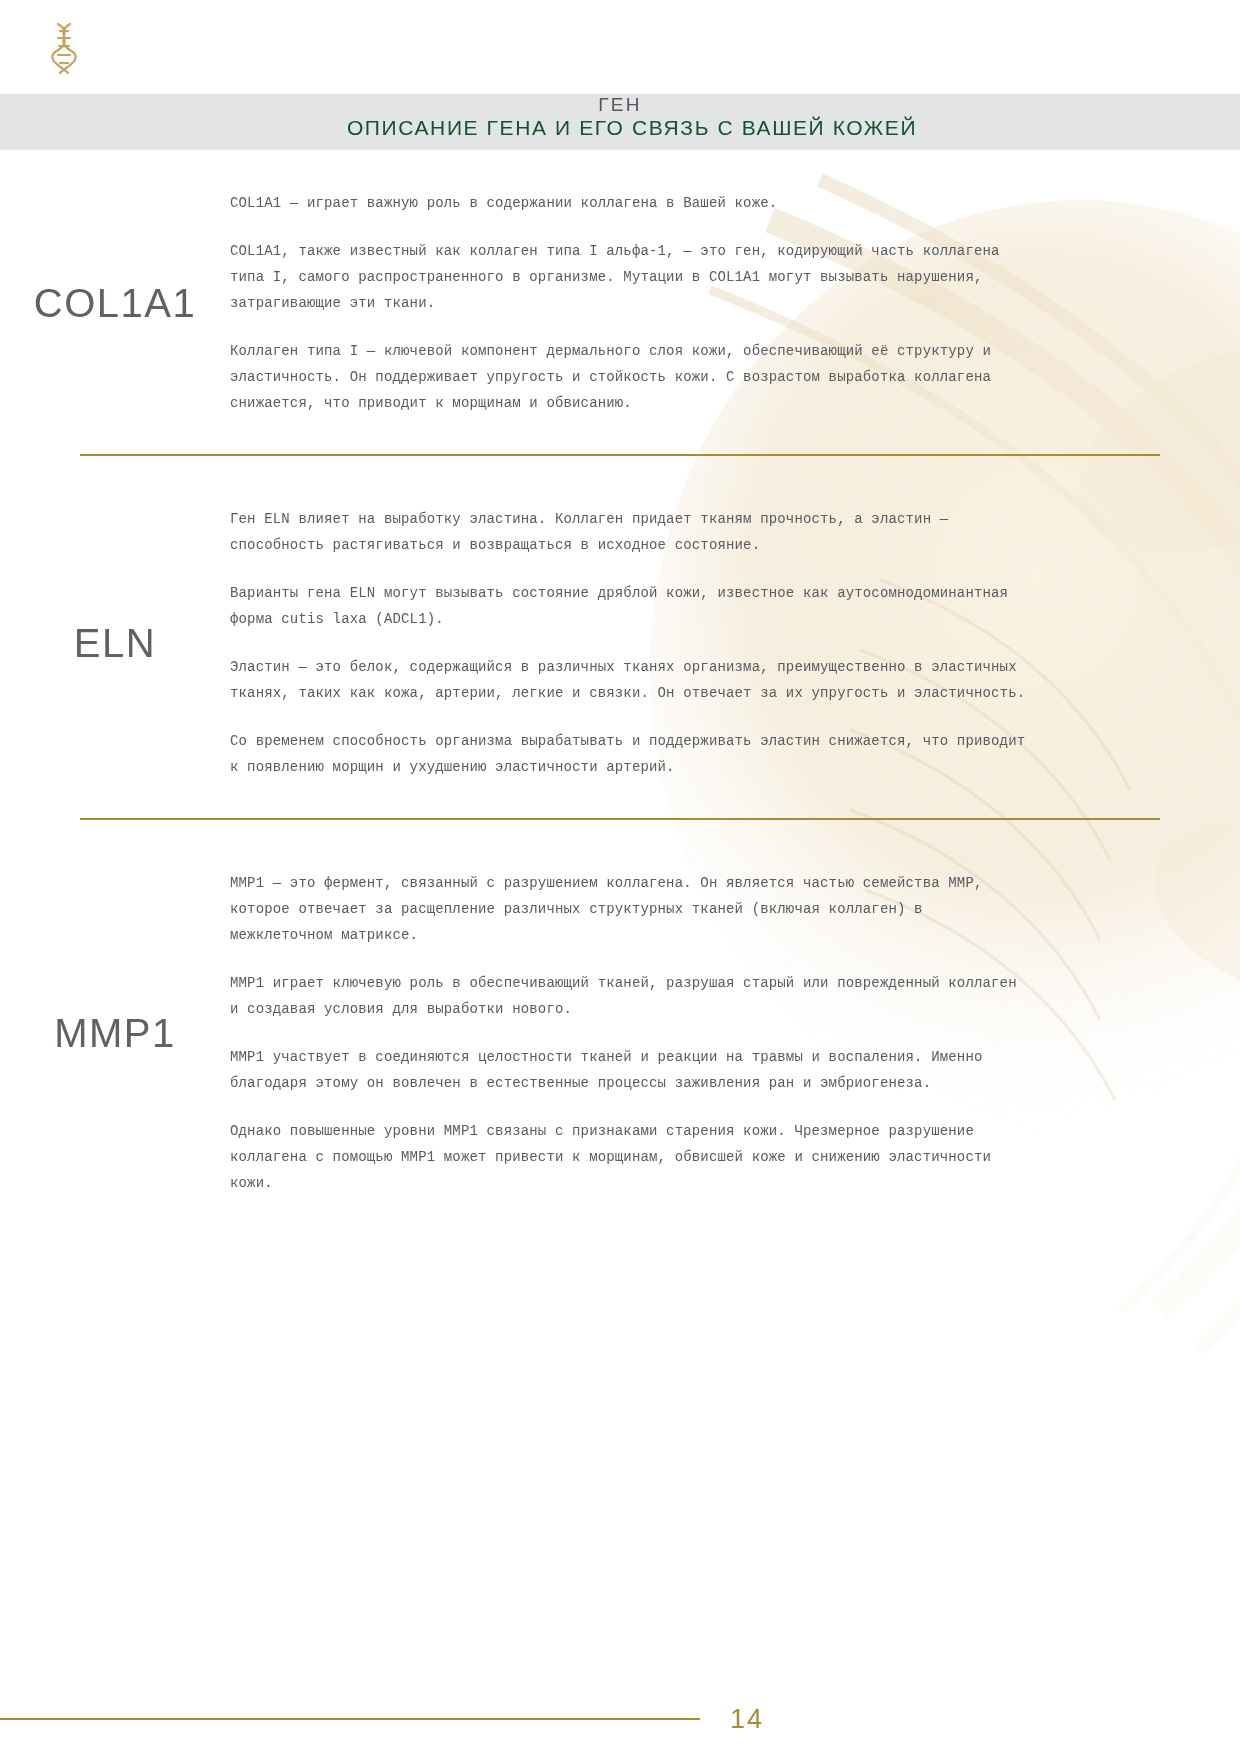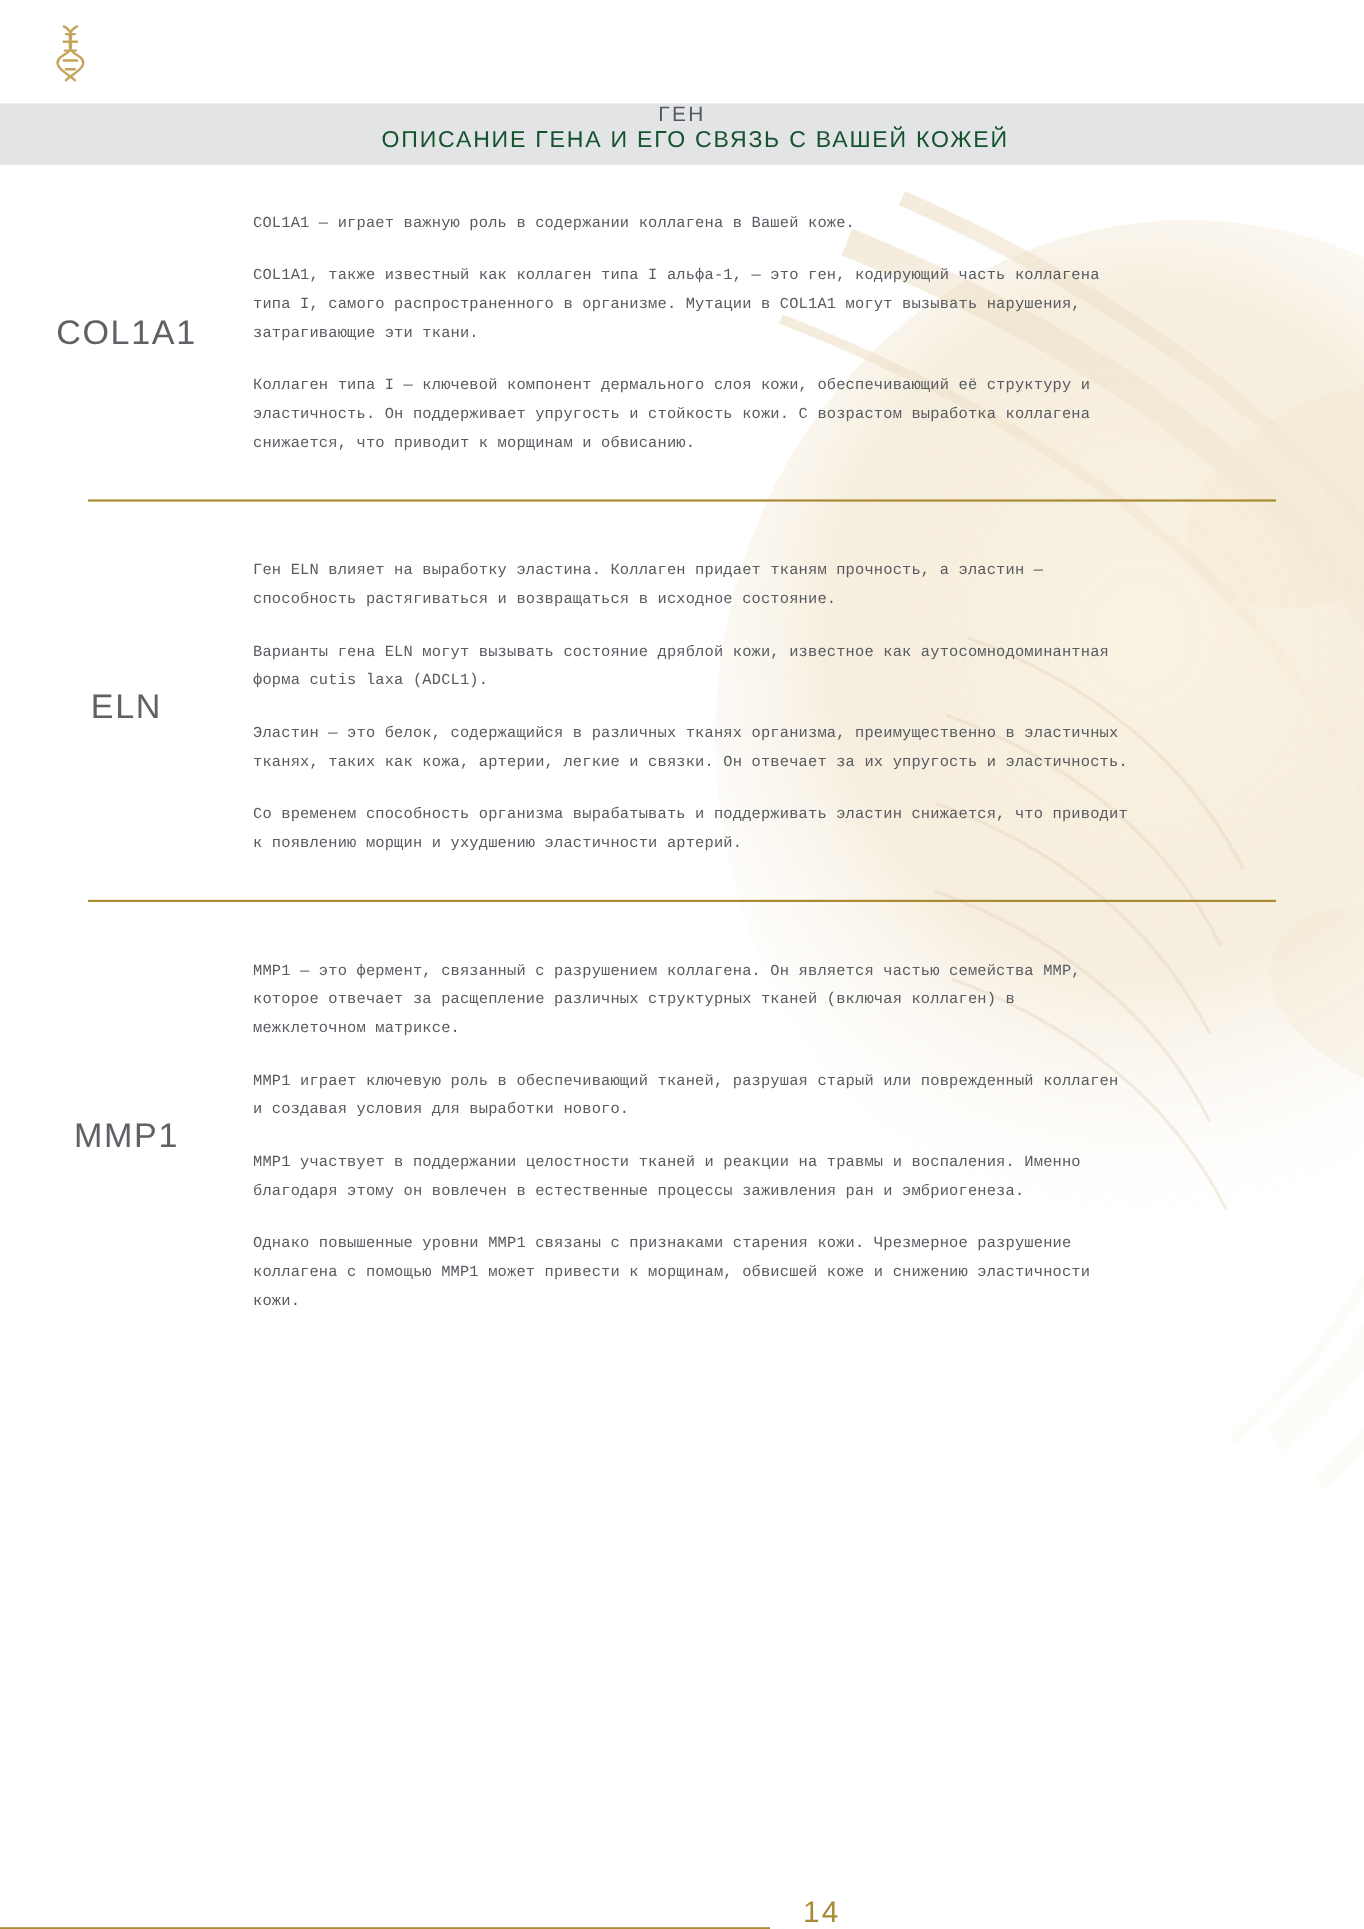--- a/index.html
+++ b/index.html
@@ -78,21 +78,21 @@
 
   .gene-row {
     display: flex;
     align-items: center;
     padding: 40px 0 20px 0;
   }
   .gene-name {
     width: 230px;
     flex: 0 0 230px;
     text-align: center;
-    font-size: 31px;
+    font-size: 40px;
     letter-spacing: 1.5px;
     color: #5e6166;
     font-weight: 400;
   }
   .gene-desc {
     flex: 1;
     padding-right: 210px;
   }
   .para {
     font-size: 14px;
@@ -112,21 +112,21 @@
 
   
   .page-footer {
     position: absolute;
     left: 0;
     bottom: 0;
     width: 1240px;
     height: 70px;
     z-index: 4;
     display: flex;
-    align-items: flex-end;
+    align-items: center;
   }
   .footer-rule {
     height: 2px;
     background: #a98b34;
     width: 700px;
     margin-left: 0;
   }
   .footer-page {
     margin-left: 30px;
     font-size: 27px;
@@ -208,21 +208,21 @@
       <p class="para">Со временем способность организма вырабатывать и поддерживать эластин снижается, что приводит к появлению морщин и ухудшению эластичности артерий.</p>
     </div>
   </div>
   <div class="divider"></div>
 
   <div class="gene-row">
     <div class="gene-name">MMP1</div>
     <div class="gene-desc">
       <p class="para">MMP1 — это фермент, связанный с разрушением коллагена. Он является частью семейства MMP, которое отвечает за расщепление различных структурных тканей (включая коллаген) в межклеточном матриксе.</p>
       <p class="para">MMP1 играет ключевую роль в обеспечивающий тканей, разрушая старый или поврежденный коллаген и создавая условия для выработки нового.</p>
-      <p class="para">MMP1 участвует в поддержании целостности тканей и реакции на травмы и воспаления. Именно благодаря этому он вовлечен в естественные процессы заживления ран и эмбриогенеза.</p>
+      <p class="para">MMP1 участвует в соединяются целостности тканей и реакции на травмы и воспаления. Именно благодаря этому он вовлечен в естественные процессы заживления ран и эмбриогенеза.</p>
       <p class="para">Однако повышенные уровни MMP1 связаны с признаками старения кожи. Чрезмерное разрушение коллагена с помощью MMP1 может привести к морщинам, обвисшей коже и снижению эластичности кожи.</p>
     </div>
   </div>
 
 </div>
 
 <div class="page-footer">
   <div class="footer-rule"></div>
   <div class="footer-page">14</div>
 </div>

